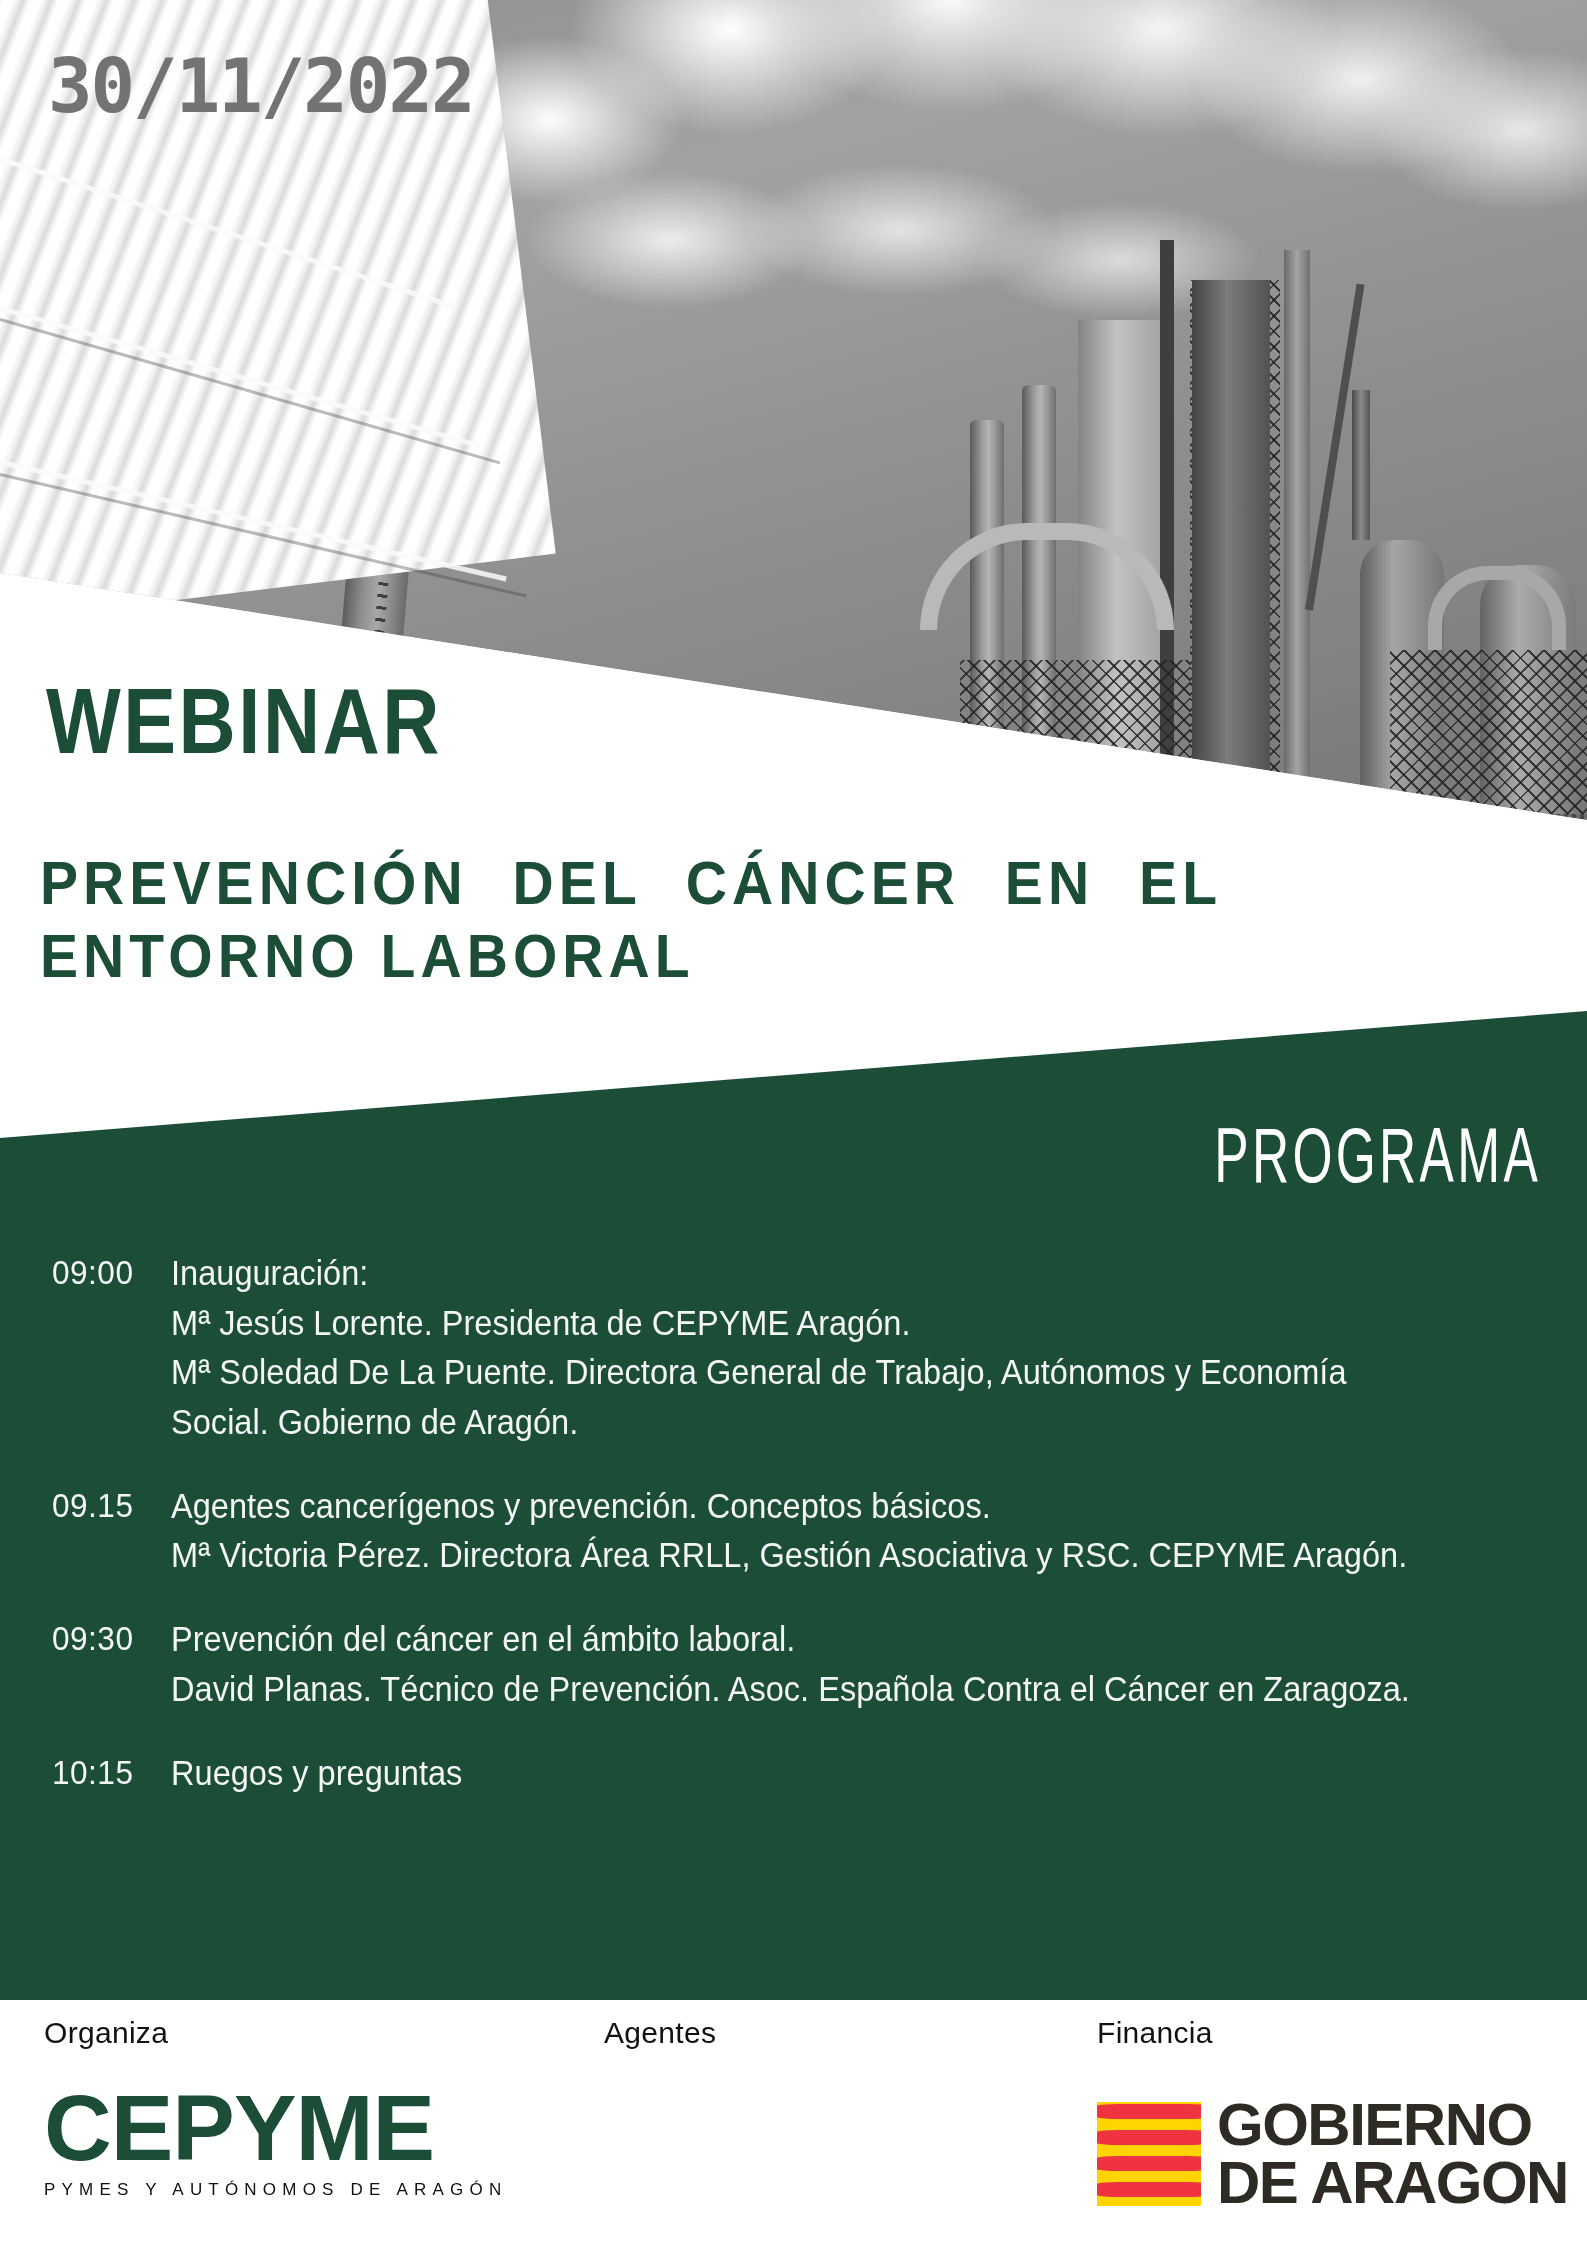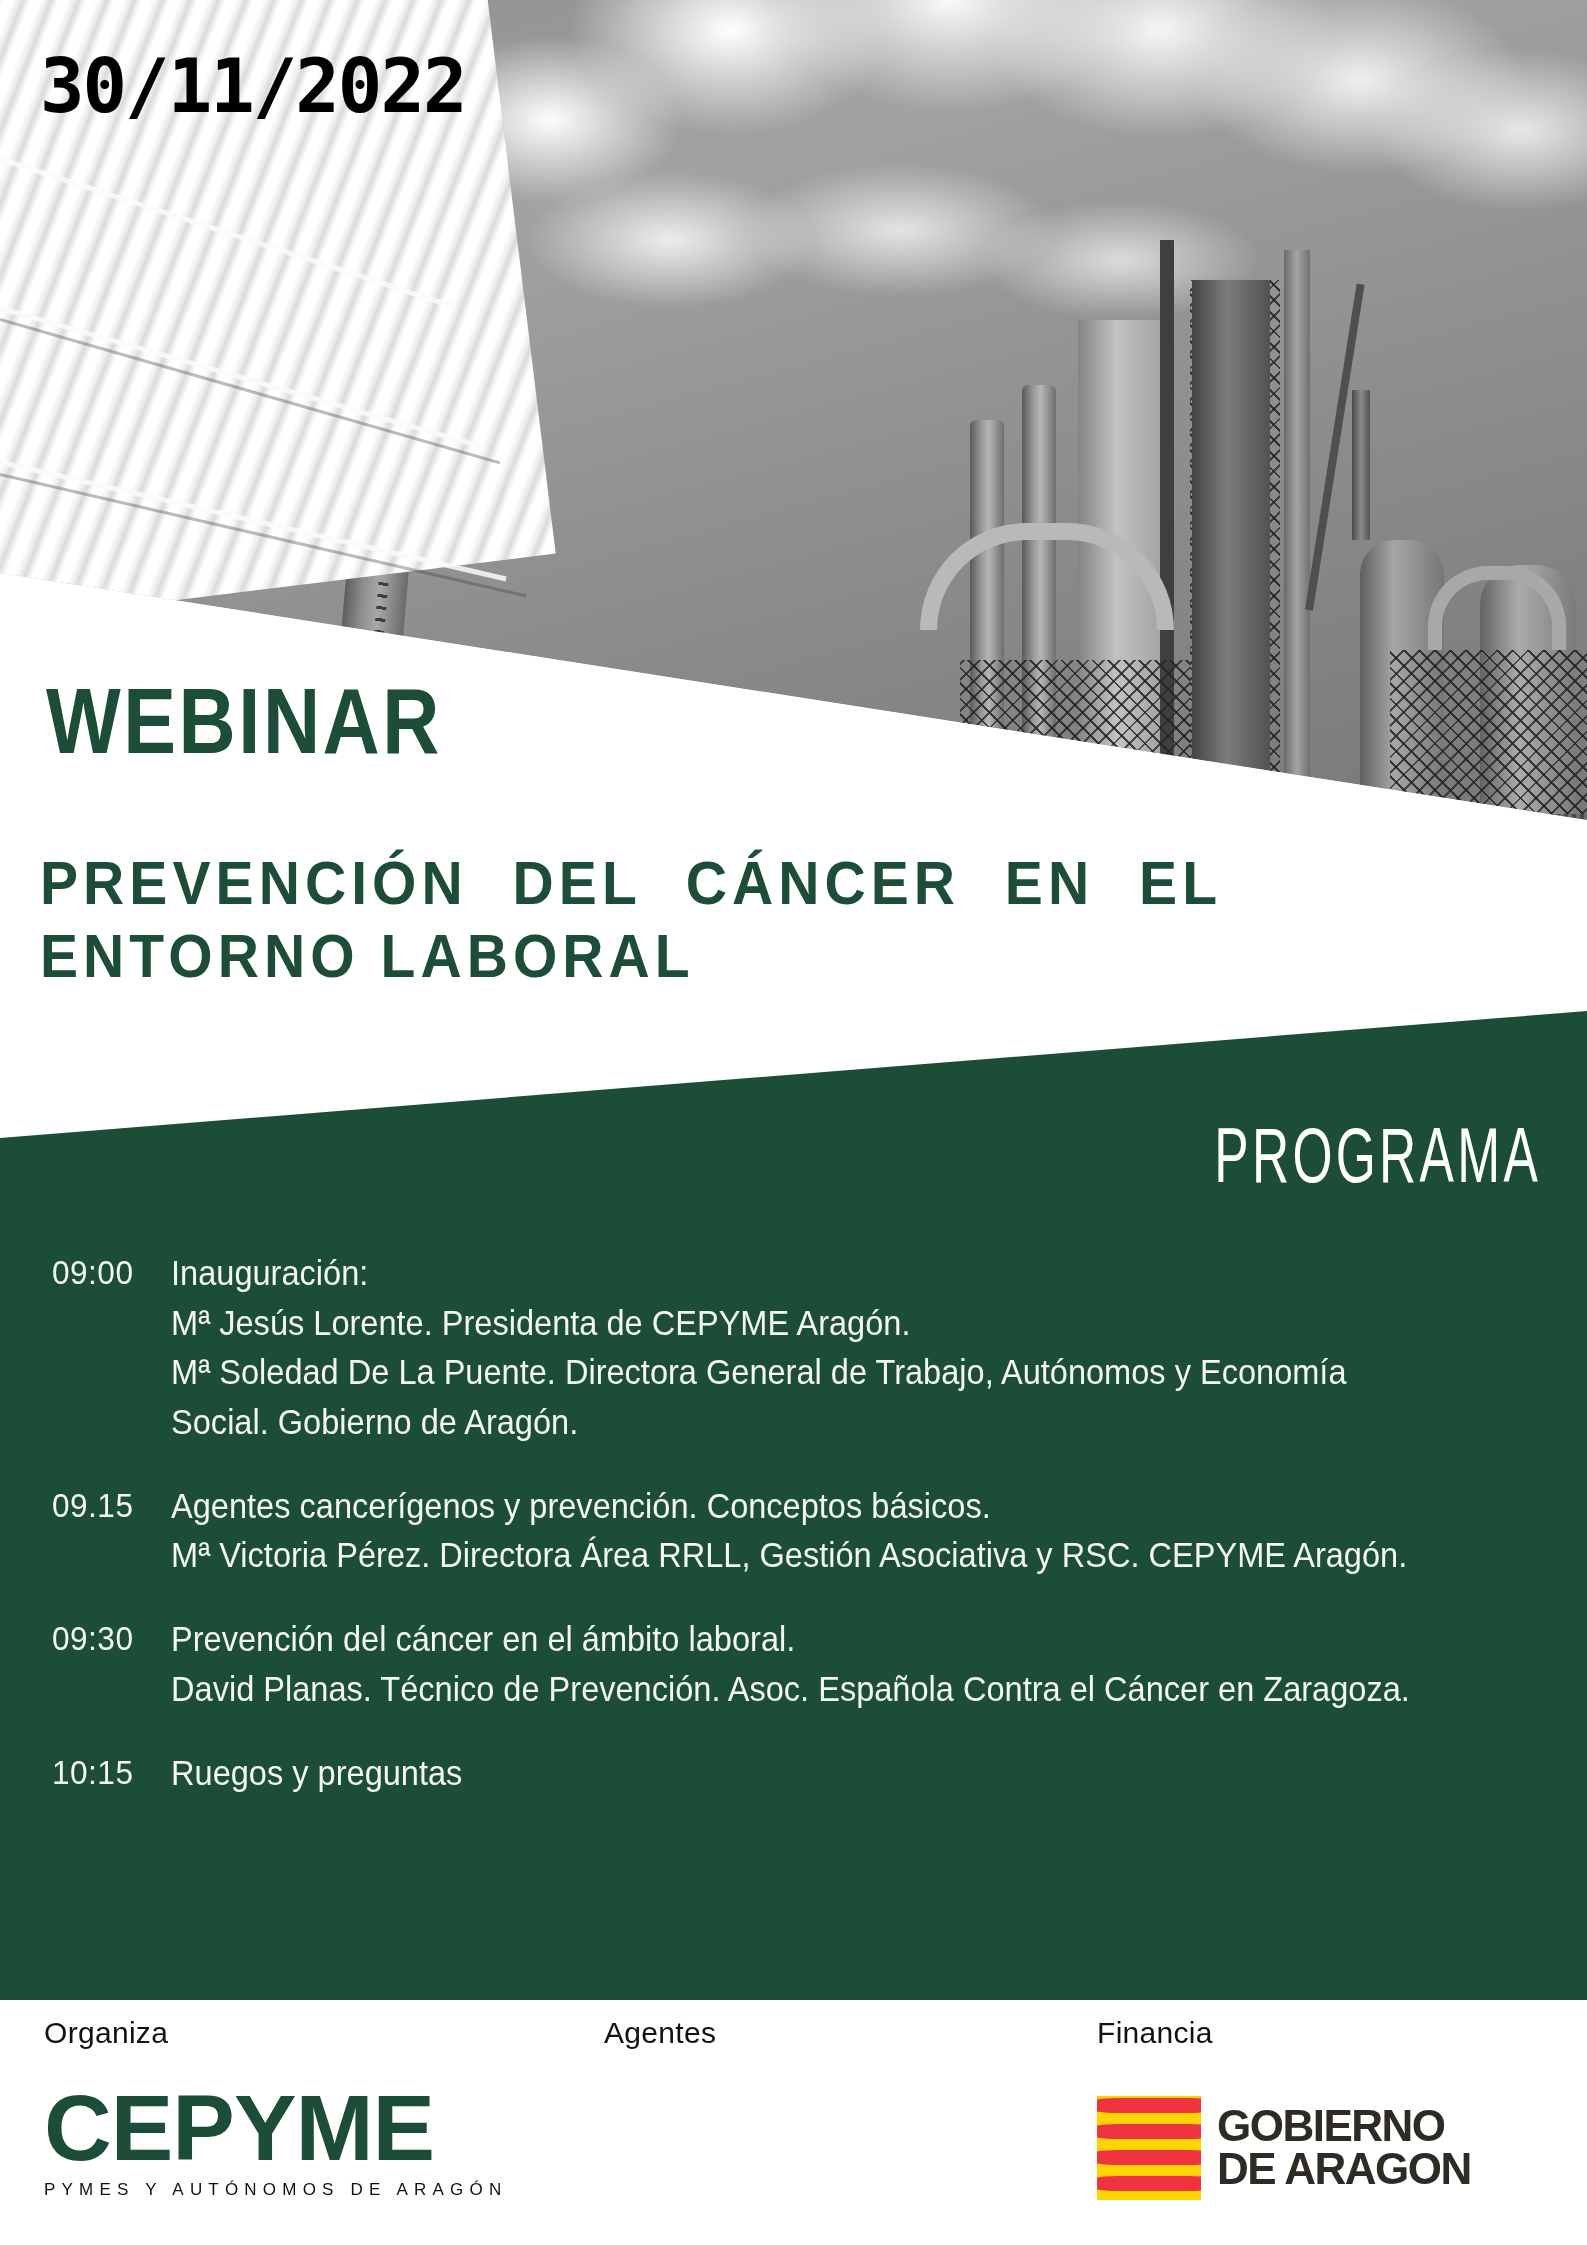--- a/index.html
+++ b/index.html
@@ -189,28 +189,28 @@
   .aecc-txt .b{color:#141414;font-weight:700;}
 
   
   .goa{position:absolute;left:1097px;top:96px;display:flex;align-items:center;gap:16px;}
   .flagbox{
     position:relative;width:104px;height:104px;flex:0 0 104px;overflow:hidden;background:#ffd400;
   }
   .wave{position:absolute;left:-14px;width:140px;height:15px;background:#ef3340;border-radius:50%/100%;}
   .goa-txt{
     font-family:"Liberation Sans","DejaVu Sans",sans-serif;
-    font-weight:700;font-size:44px;line-height:.97;color:#2e2a24;letter-spacing:-1.5px;
+    font-weight:700;font-size:60px;line-height:.97;color:#2e2a24;letter-spacing:-1.5px;
   }
 
   
   .dateblock{
-    position:absolute;left:40px;top:48px;
+    position:absolute;left:48px;top:48px;
     font-family:"DejaVu Sans Mono","Liberation Mono",monospace;
-    font-weight:700;color:#000000;line-height:1.05;
+    font-weight:700;color:#737373;line-height:1.05;
   }
   .dateblock .d{font-size:74px;letter-spacing:-2px;}
   .dateblock .t{font-size:74px;letter-spacing:-2px;margin-top:50px;}
 </style>
 </head>
 <body>
 
 <div class="poster">
 
   <div class="photo">

